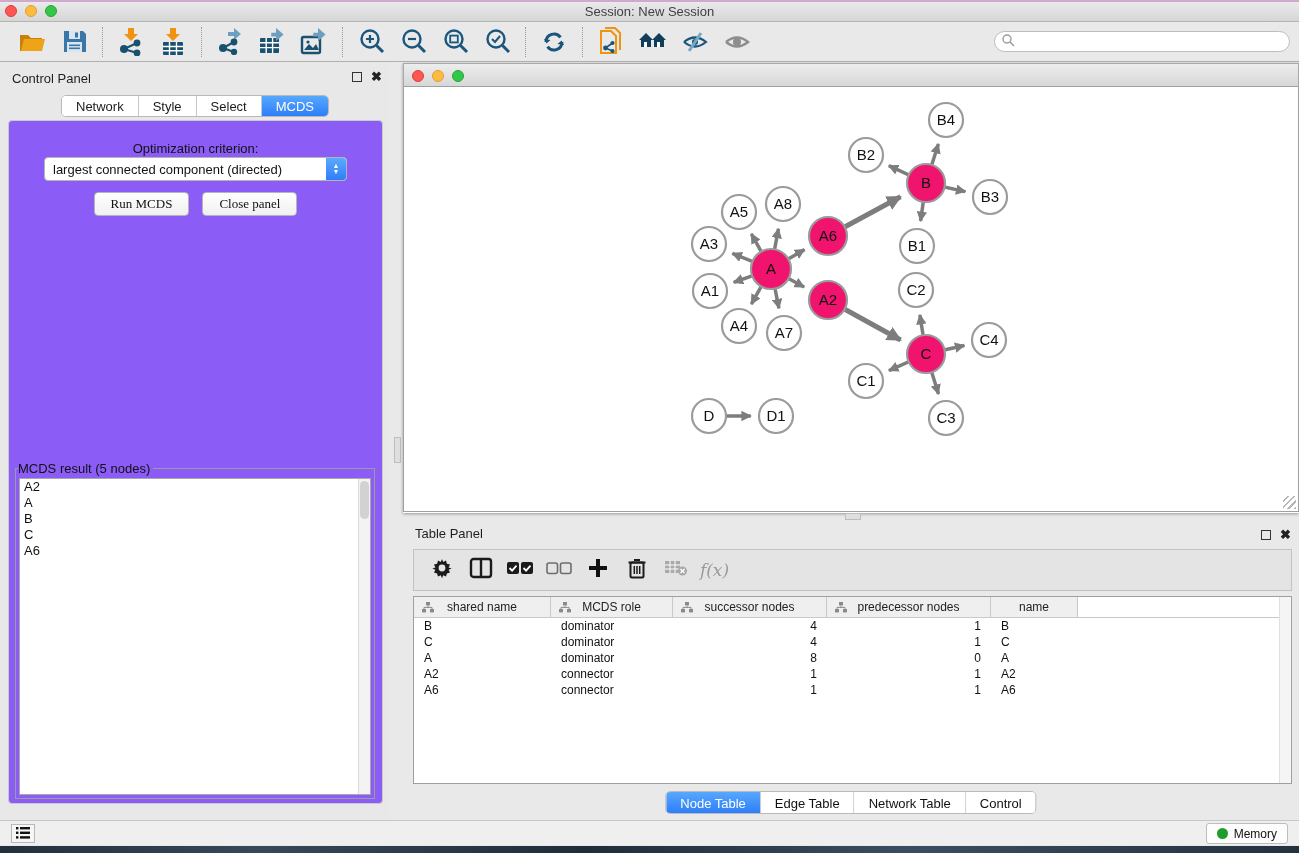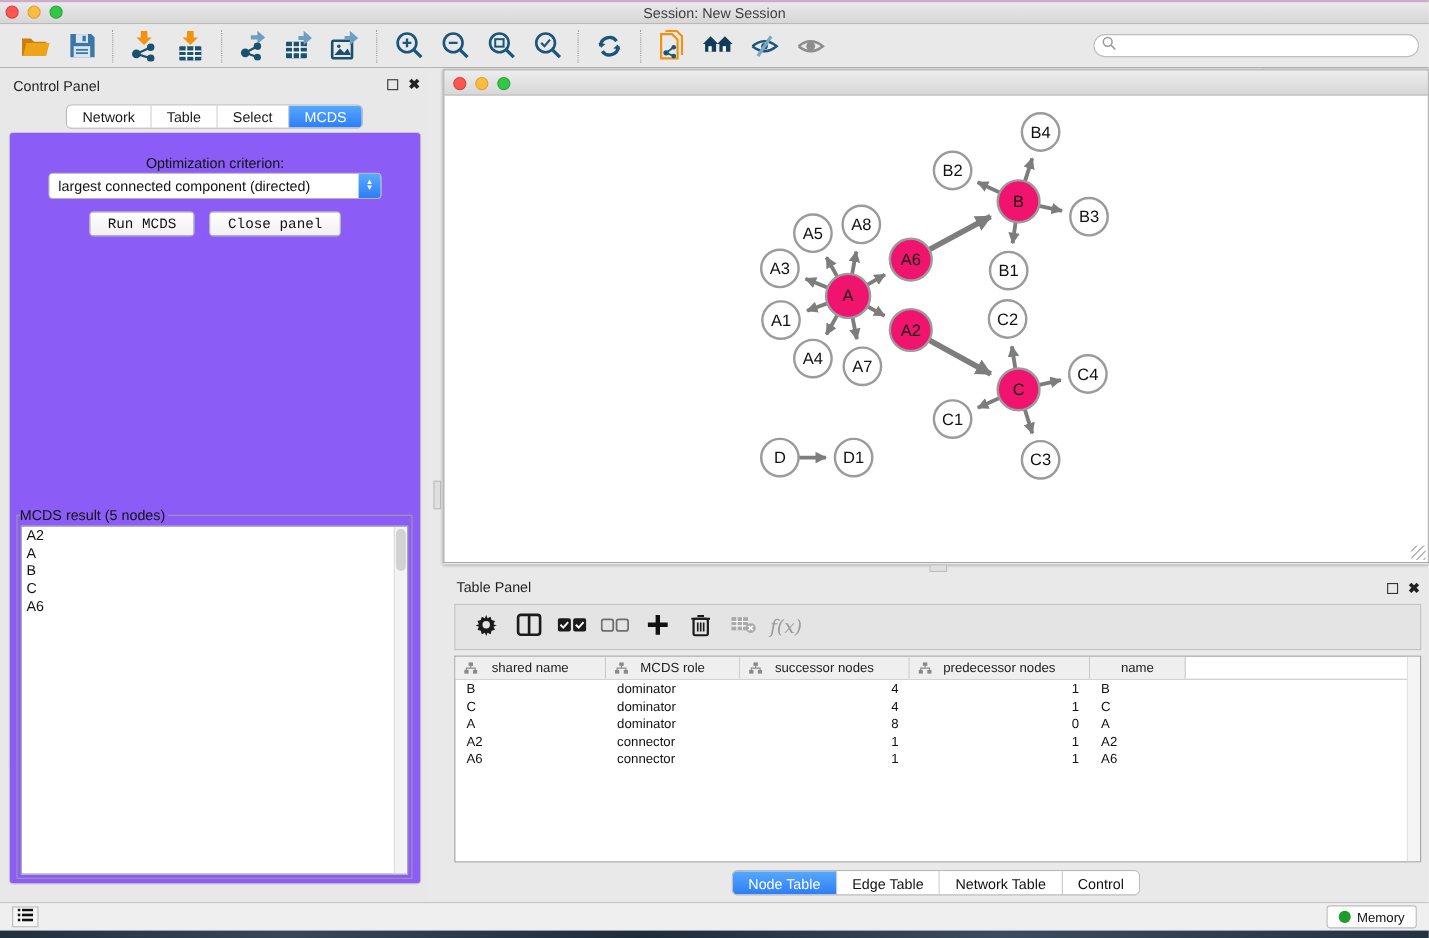--- a/index.html
+++ b/index.html
@@ -47,21 +47,21 @@
     background:#8b5cf6; border:1px solid #c9c9c9; border-radius:4px; }
   .opt-label { position:absolute; width:100%; text-align:center; top:20px; font-size:13px; color:#111; }
   .dropdown { position:absolute; left:35px; right:35px; top:36px; height:24px; background:#fff;
     border:1px solid #b5b5b5; border-radius:4px; display:flex; align-items:center; cursor:pointer; }
   .dd-text { flex:1; font-size:13px; padding-left:8px; color:#111; white-space:nowrap; overflow:hidden; }
   .dd-spin { width:20px; height:22px; background:linear-gradient(#5aaafd,#2e7ef8); border-radius:0 3px 3px 0;
     display:flex; flex-direction:column; align-items:center; justify-content:center; color:#fff; }
   .dd-spin span { font-size:7px; line-height:6px; }
   .cp-buttons { position:absolute; width:100%; top:71px; display:flex; justify-content:center; gap:13px; }
   .btn { background:linear-gradient(#ffffff,#f0f0f0); border:1px solid #b5b5b5; border-radius:4px;
-    font-size:13px; padding:3px 16px; color:#111; cursor:pointer; font-family:Liberation Mono, monospace; }
+    font-size:13px; padding:3px 16px; color:#111; cursor:pointer; font-family:Liberation Serif, serif; }
   .fieldset { position:absolute; left:6px; right:7px; top:340px; bottom:4px; border:1px solid #9c9c9c; margin:0 0 0 0; }
   .fieldset legend { font-size:13px; color:#111; margin-left:2px; padding:0 3px 0 0; }
   .mcds-list { position:absolute; left:3px; right:3px; top:2px; bottom:3px; background:#fff; border:1px solid #a8a8a8; overflow:hidden; }
   .mcds-item { font-size:13px; color:#111; padding:0 4px; line-height:16px; }
   .mcds-scroll { position:absolute; right:0; top:0; bottom:0; width:12px; background:#f3f3f3; border-left:1px solid #dcdcdc; }
   .mcds-thumb { position:absolute; left:1px; top:2px; width:9px; height:38px; background:#d2d2d2; border-radius:5px; }
 
   
   .v-grip { position:absolute; left:394px; top:375px; width:7px; height:26px; background:#dfdfdf; border:1px solid #bdbdbd; }
   .h-grip { position:absolute; left:845px; top:451px; width:16px; height:7px; background:#dfdfdf; border:1px solid #bdbdbd; }
@@ -320,21 +320,21 @@
     <div class="control-panel">
       <div class="cp-header">
         <div class="cp-title">Control Panel</div>
         <div class="win-btns">
           <div class="float-ico"></div>
           <div class="close-ico">✖</div>
         </div>
       </div>
       <div class="cp-tabs" id="cp-tabs">
           <div class="cp-tab">Network</div>
-          <div class="cp-tab">Table</div>
+          <div class="cp-tab">Style</div>
           <div class="cp-tab">Select</div>
           <div class="cp-tab selected">MCDS</div>
         </div>
       <div class="cp-content">
         <div class="opt-label">Optimization criterion:</div>
         <div class="dropdown">
           <div class="dd-text">largest connected component (directed)</div>
           <div class="dd-spin">
               <span>▲</span>
               <span>▼</span>

